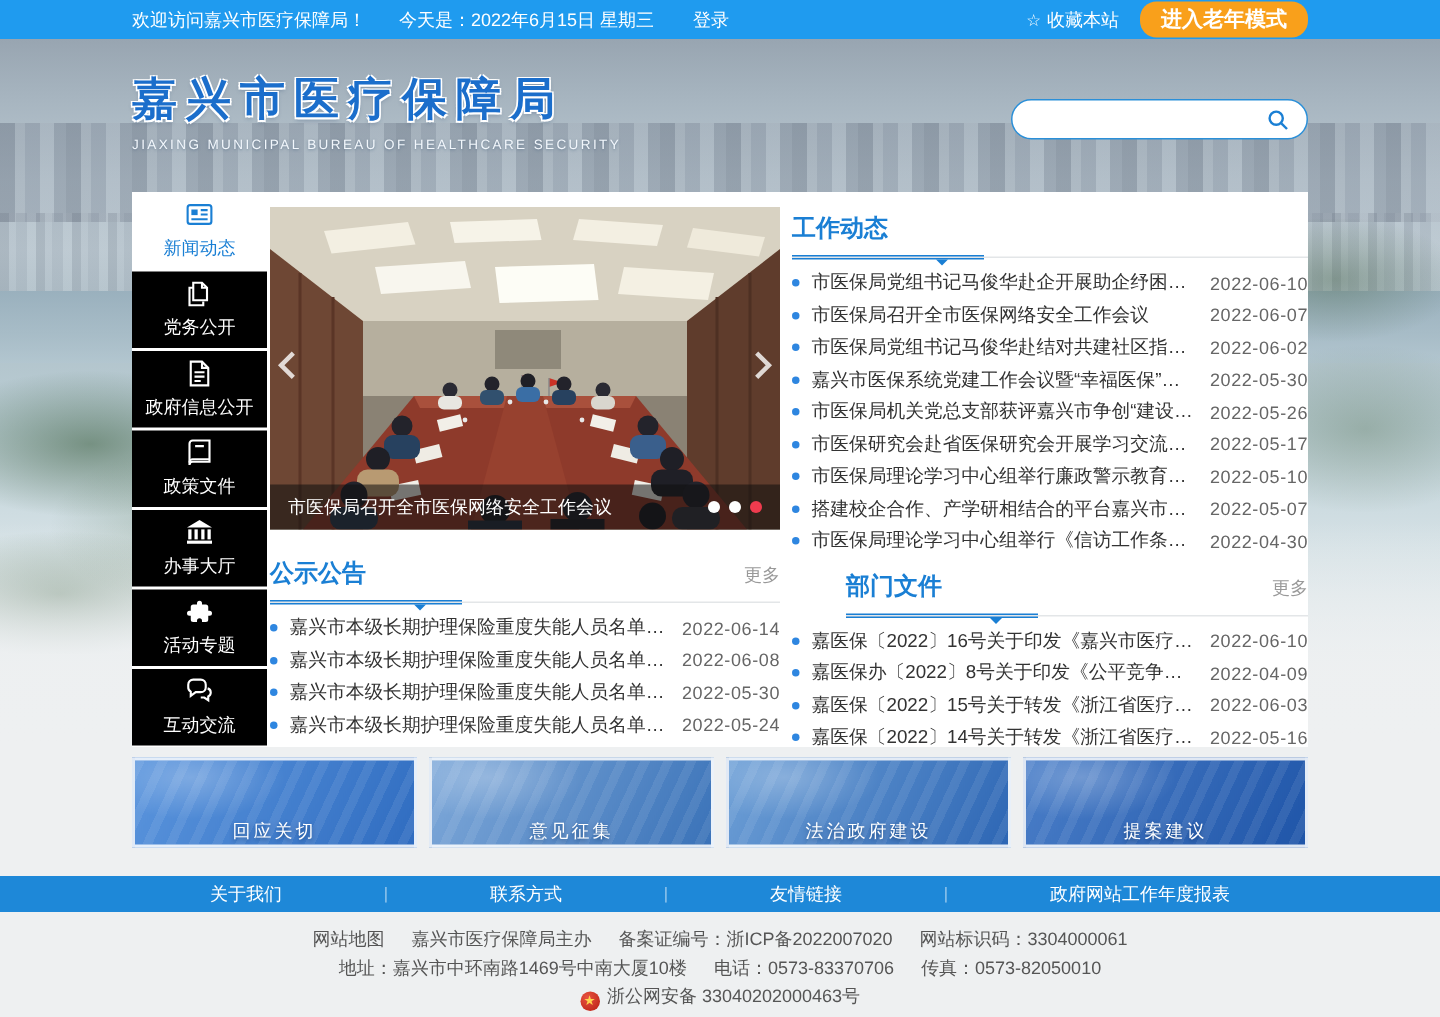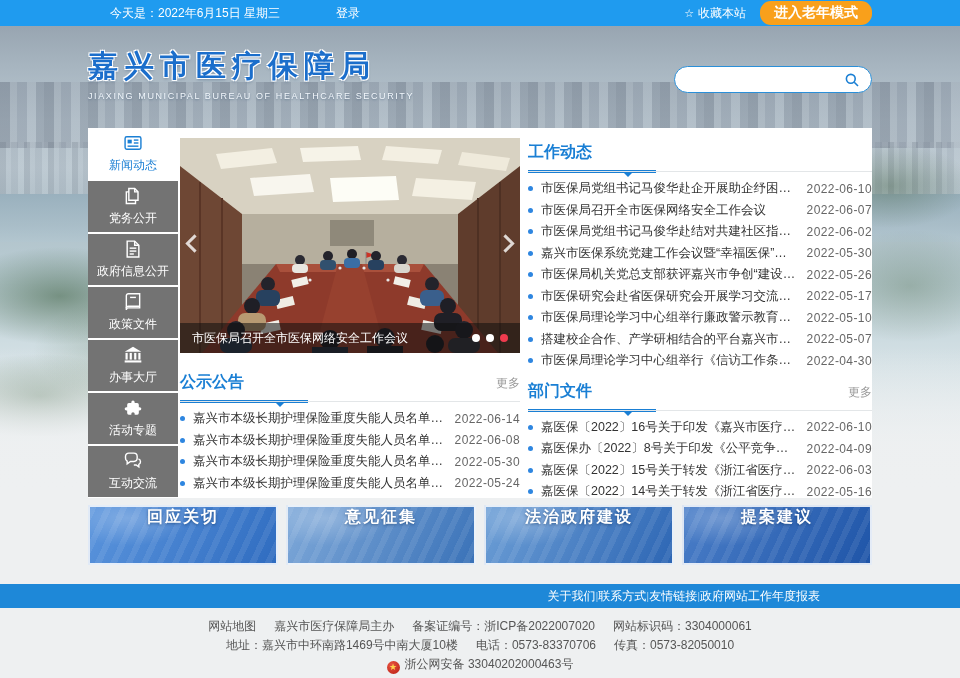--- a/index.html
+++ b/index.html
@@ -7,21 +7,21 @@
   body {
     font-family:"Liberation Sans","DejaVu Sans",sans-serif;
     background:#eef0f1; position:relative; overflow:hidden;
   }
   
   .topbar {
     position:relative; z-index:6; height:26px; background:#1f9bef;
     display:flex; align-items:center; padding:0 88px; color:#fff; font-size:12px;
   }
   .tb-date { margin-left:22px; }
-  .tb-login { margin-left:56px; cursor:pointer; }
+  .tb-login { margin-left:26px; cursor:pointer; }
   .tb-right { margin-left:auto; display:flex; align-items:center; gap:14px; }
   .tb-fav { cursor:pointer; display:flex; align-items:center; gap:4px; }
   .fav-star { font-size:11px; }
   .elder-btn {
     background:#f9a01b; color:#fff; font-weight:bold; font-size:14px;
     border-radius:11px; padding:3px 14px; cursor:pointer;
   }
   
   .hero { position:absolute; top:26px; left:0; width:960px; height:472px; overflow:hidden; z-index:0; }
   .sky { position:absolute; inset:0;
@@ -60,21 +60,21 @@
   .search-box input { flex:1; border:none; outline:none; font-size:12px; color:#333; background:transparent; }
   .search-btn { width:18px; height:18px; cursor:pointer; display:flex; align-items:center; }
   .search-btn svg { width:16px; height:16px; stroke:#1a7fd4; }
   
   .main-panel {
     position:relative; z-index:5; width:784px; margin:0 auto; height:370px;
     background:#fff; display:flex;
   }
   .sidebar { width:90px; display:flex; flex-direction:column; gap:2px; }
   .sb-item {
-    height:51px; background:#737373; color:#fff; cursor:pointer;
+    height:51px; background:#000000; color:#fff; cursor:pointer;
     display:flex; flex-direction:column; align-items:center; justify-content:center; gap:4px; font-size:12px;
   }
   .sb-item.active { background:#fff; color:#1a7fd4; }
   .sb-icon { height:20px; display:flex; align-items:center; }
   .sb-icon svg { width:20px; height:20px; display:block; }
   .col-b { width:340px; margin-left:2px; display:flex; flex-direction:column; }
   .col-c { width:344px; margin-left:8px; display:flex; flex-direction:column; }
   
   .carousel { margin-top:10px; height:215px; position:relative; background:#4a4438; cursor:pointer; }
   .carousel svg.meet { display:block; width:340px; height:215px; }
@@ -97,57 +97,58 @@
   .blue-bar::after { content:""; position:absolute; left:96px; top:3px;
     border-left:4px solid transparent; border-right:4px solid transparent; border-top:4px solid #1a7fd4; }
   .more-link { margin-left:auto; font-size:12px; color:#999; cursor:pointer; }
   .news-list { margin-top:6px; }
   .news-row { display:flex; align-items:center; height:21.5px; font-size:12.5px; color:#333; cursor:pointer; }
   .bullet { width:5px; height:5px; border-radius:50%; background:#2e86e0; margin-right:8px; flex:none; }
   .news-text { flex:1; white-space:nowrap; overflow:hidden; text-overflow:ellipsis; }
   .news-date { margin-left:10px; flex:none; color:#666; font-size:12px; letter-spacing:.4px; }
   .head-work { margin-top:14px; }
   .head-ann  { margin-top:19px; }
-  .head-dept { margin-top:9px; }
+  .head-dept { margin-top:9px;margin-left:36px; }
   
   .banner-row { position:relative; z-index:5; width:784px; margin:7px auto 0; display:flex; gap:8px; }
   .banner {
     flex:1; height:60px; position:relative; overflow:hidden; cursor:pointer;
-    display:flex; align-items:flex-start; justify-content:center;
+    display:flex; align-items:flex-end; justify-content:center;
     border:2px solid rgba(255,255,255,.85);
-    color:#fff; font-size:16px; font-weight:bold; letter-spacing:2px;
+    color:#fff; font-size:12px; font-weight:normal; letter-spacing:2px;
     text-shadow:0 1px 3px rgba(0,40,90,.55);
   }
   .banner::before { content:""; position:absolute; inset:0;
     background:repeating-linear-gradient(115deg, rgba(255,255,255,.08) 0 6px, rgba(0,0,0,0) 6px 14px),
                radial-gradient(ellipse 90px 40px at 20% 20%, rgba(255,255,255,.25), transparent 70%); }
   .banner span { position:relative; z-index:1; }
   .banner:nth-child(1) { background:linear-gradient(120deg,#5b95dd,#2f6cc0); }
   .banner:nth-child(2) { background:linear-gradient(120deg,#7fa9d9,#3a72b8); }
   .banner:nth-child(3) { background:linear-gradient(120deg,#6d9fd6,#2d66b4); }
   .banner:nth-child(4) { background:linear-gradient(120deg,#4a7ec8,#1f55a8); }
   .banner:nth-child(5) { background:linear-gradient(120deg,#86aede,#3e74bc); }
   
   .fnav { position:relative; z-index:5; margin-top:19px; height:24px; background:#1e88d8; display:flex; align-items:center; }
-  .fnav-inner { width:680px; margin:16px auto; display:flex; justify-content:flex-end; align-items:center; }
+  .fnav-inner { width:680px; margin:16px auto; display:flex; justify-content:space-between; align-items:center; }
   .fnav-link { color:#fff; font-size:12px; cursor:pointer; }
   .fnav-sep { color:rgba(255,255,255,.55); font-size:11px; }
   .footer-info { position:relative; z-index:5; text-align:center; padding-top:9px; font-size:12px; color:#555; line-height:19px; }
   .f-part { margin:0 9px; }
   .badge {
     display:inline-block; width:13px; height:13px; border-radius:50%;
     background:radial-gradient(circle at 35% 30%, #e85340, #b81d12);
     color:#ffd34d; font-size:9px; line-height:13px; text-align:center;
     vertical-align:-2px; margin-right:5px;
   }
 </style>
 </head>
 <body>
 
 <div class="topbar">
+  <span>欢迎访问嘉兴市医疗保障局！</span>
   <span class="tb-date">今天是：2022年6月15日 星期三</span>
   <span class="tb-login">登录</span>
   <div class="tb-right">
     <span class="tb-fav">
       <span class="fav-star">☆</span>
       <span>收藏本站</span>
     </span>
     <span class="elder-btn">进入老年模式</span>
   </div>
 </div>

